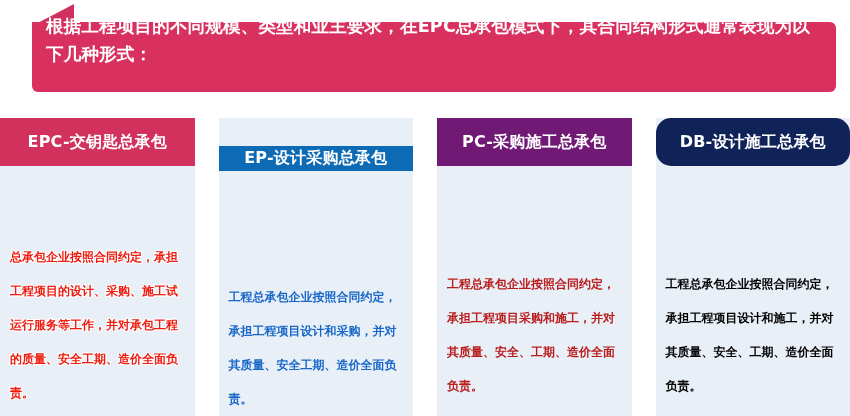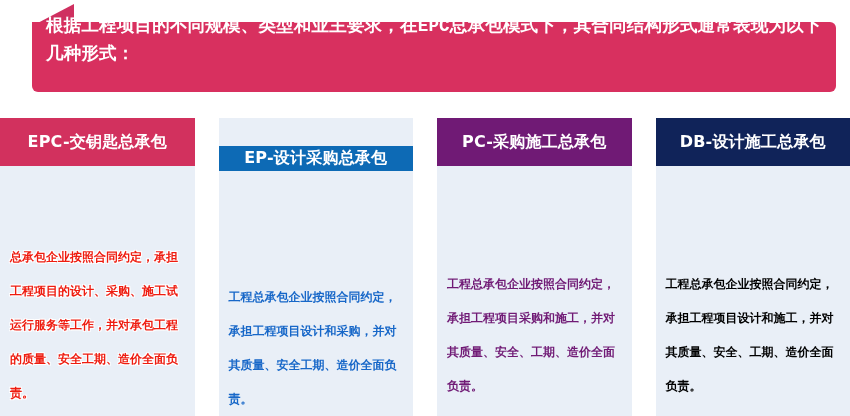--- a/index.html
+++ b/index.html
@@ -50,21 +50,20 @@
   .banner-text {
     position: absolute;
     left: 14px;
     top: 8px;
     width: 780px;
     color: #ffffff;
     font-size: 17.5px;
     font-weight: bold;
     line-height: 28px;
     letter-spacing: 0.2px;
-    font-family: Liberation Mono, monospace;
   }
 
   
   .cols {
     position: absolute;
     left: 0px;
     top: 118px;
     width: 850px;
     height: 298px;
     display: flex;
@@ -111,26 +110,26 @@
   .col-2 .col-header { background: #0d6ab5; margin-top: 28px; }
   .col-2 .col-body {
     color: #1767c8;
     padding-top: 101px;
     margin-top: 8px;
   }
 
   
   .col-3 .col-header { background: #701a75; }
   .col-3 .col-body {
-    color: #701a75;
+    color: #b91c1c;
     padding-top: 101px;
   }
 
   
-  .col-4 .col-header { background: #102359; }
+  .col-4 .col-header { background: #102359; border-radius: 15px; }
   .col-4 .col-body {
     color: #000000;
     padding-top: 101px;
   }
 </style>
 </head>
 <body>
 
 <div class="slide">
 

